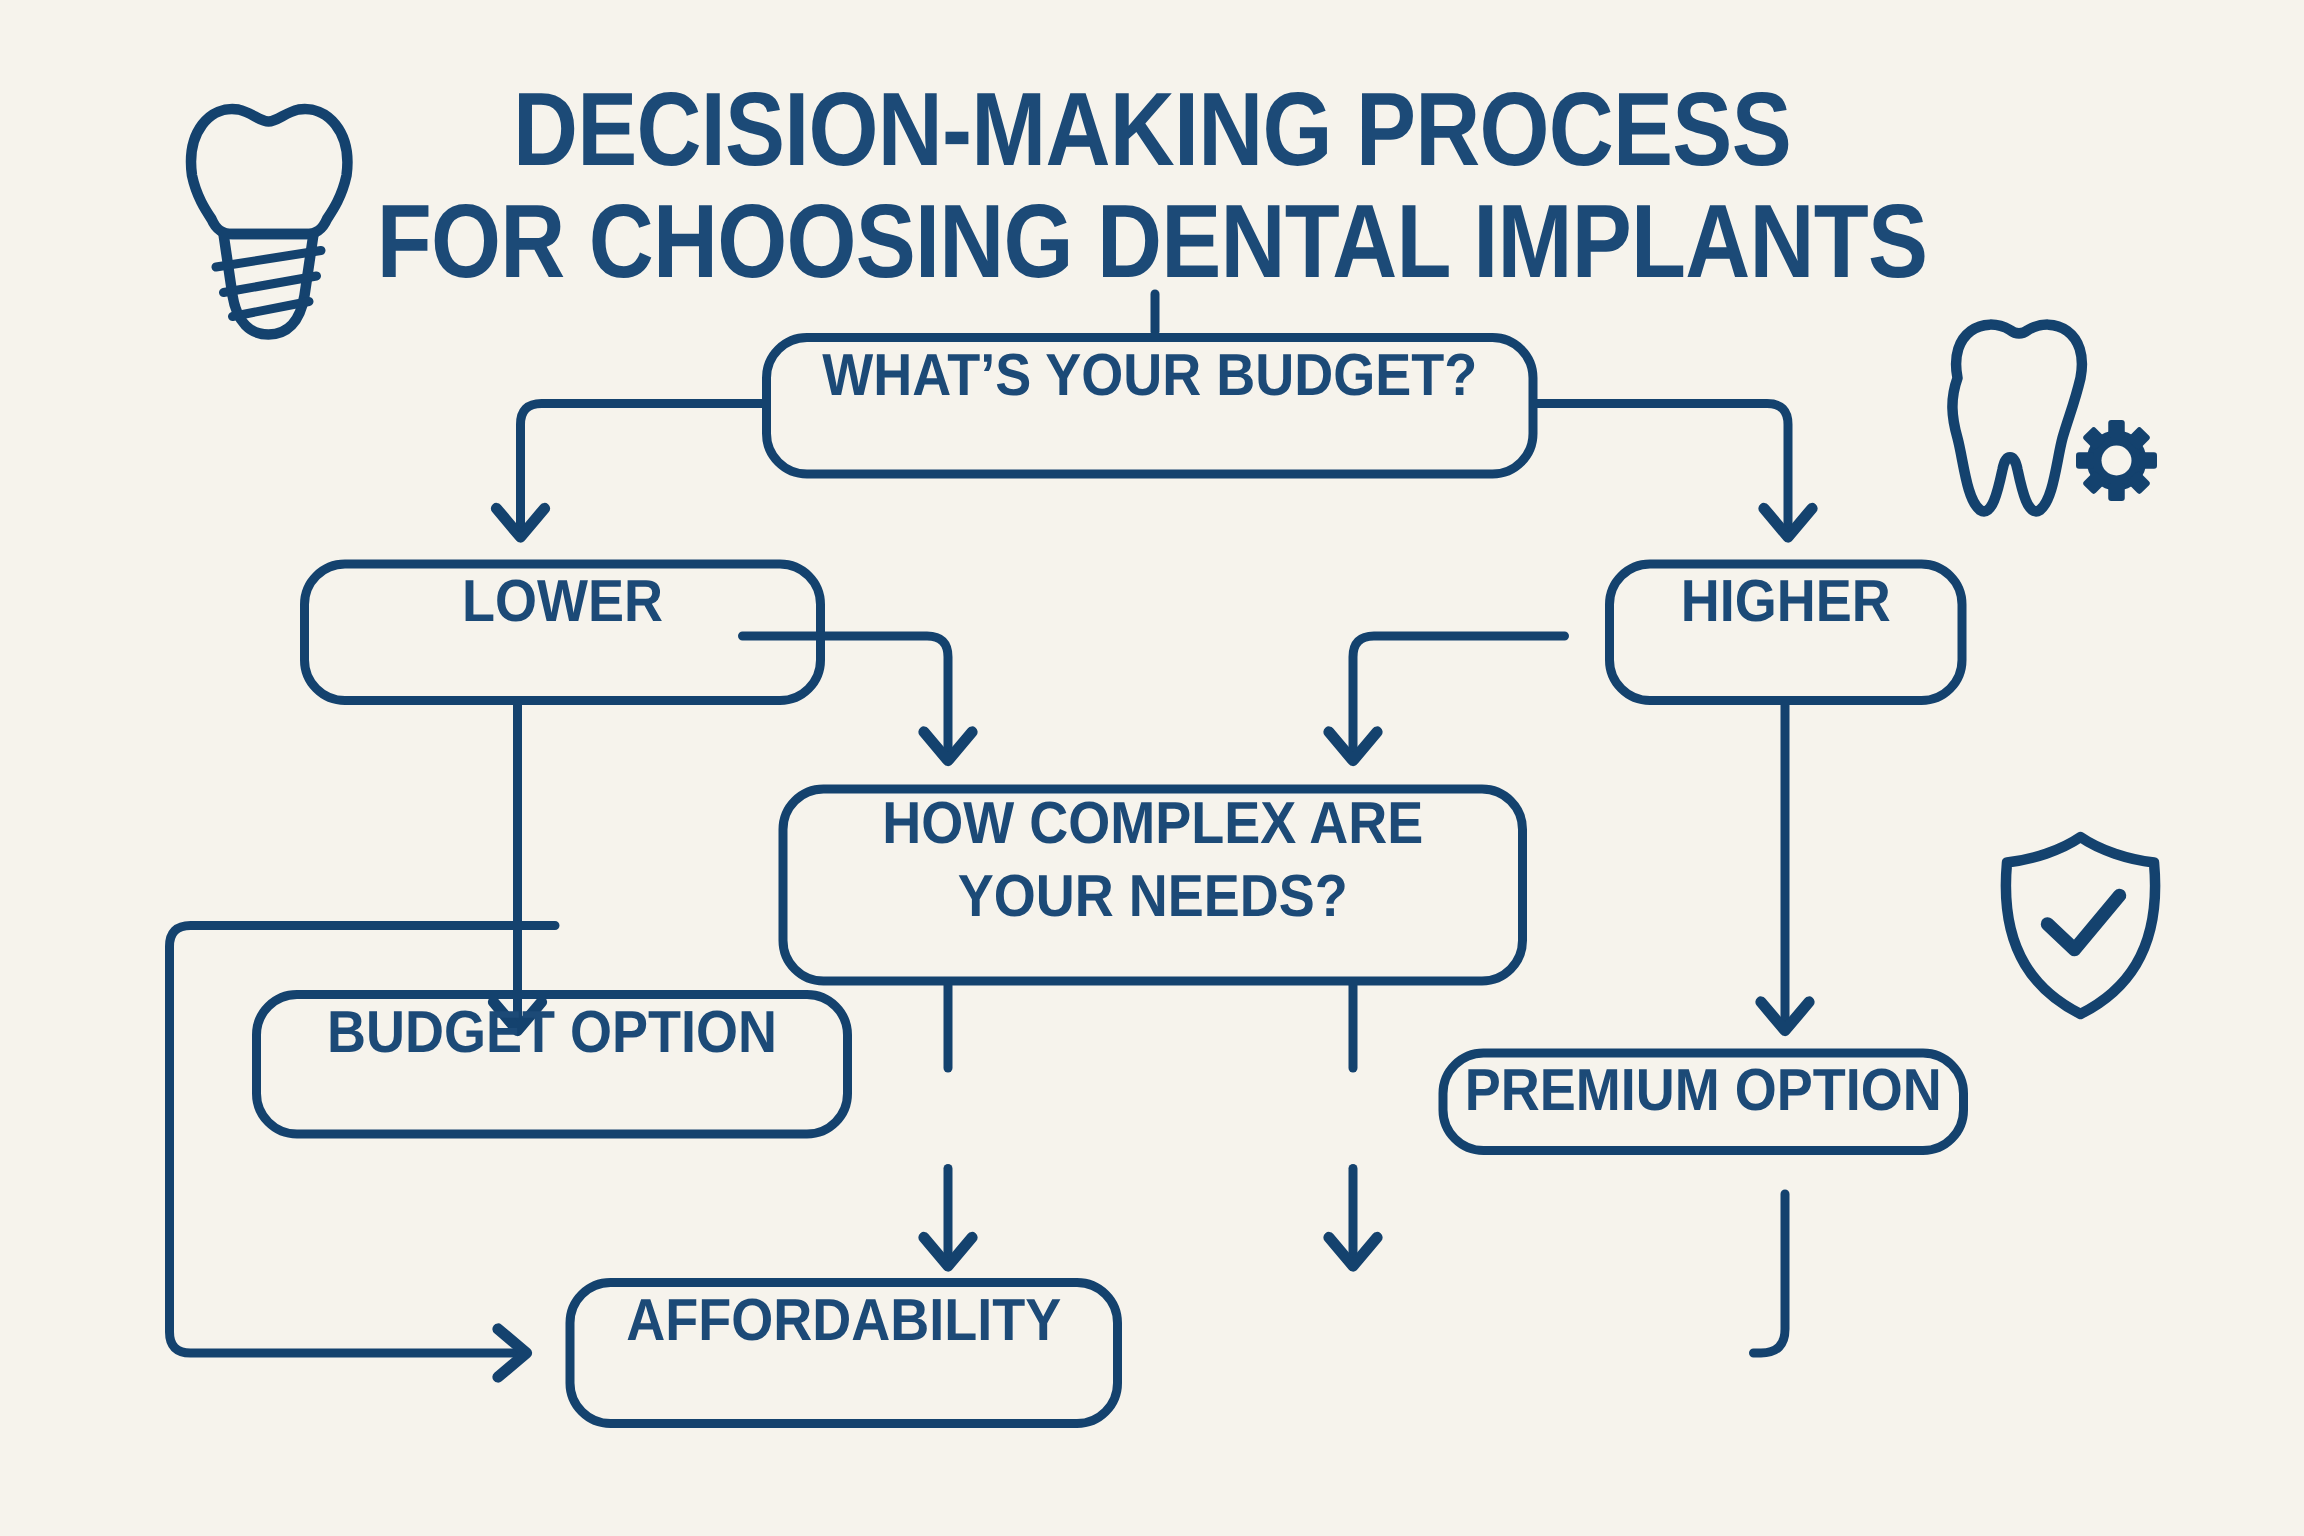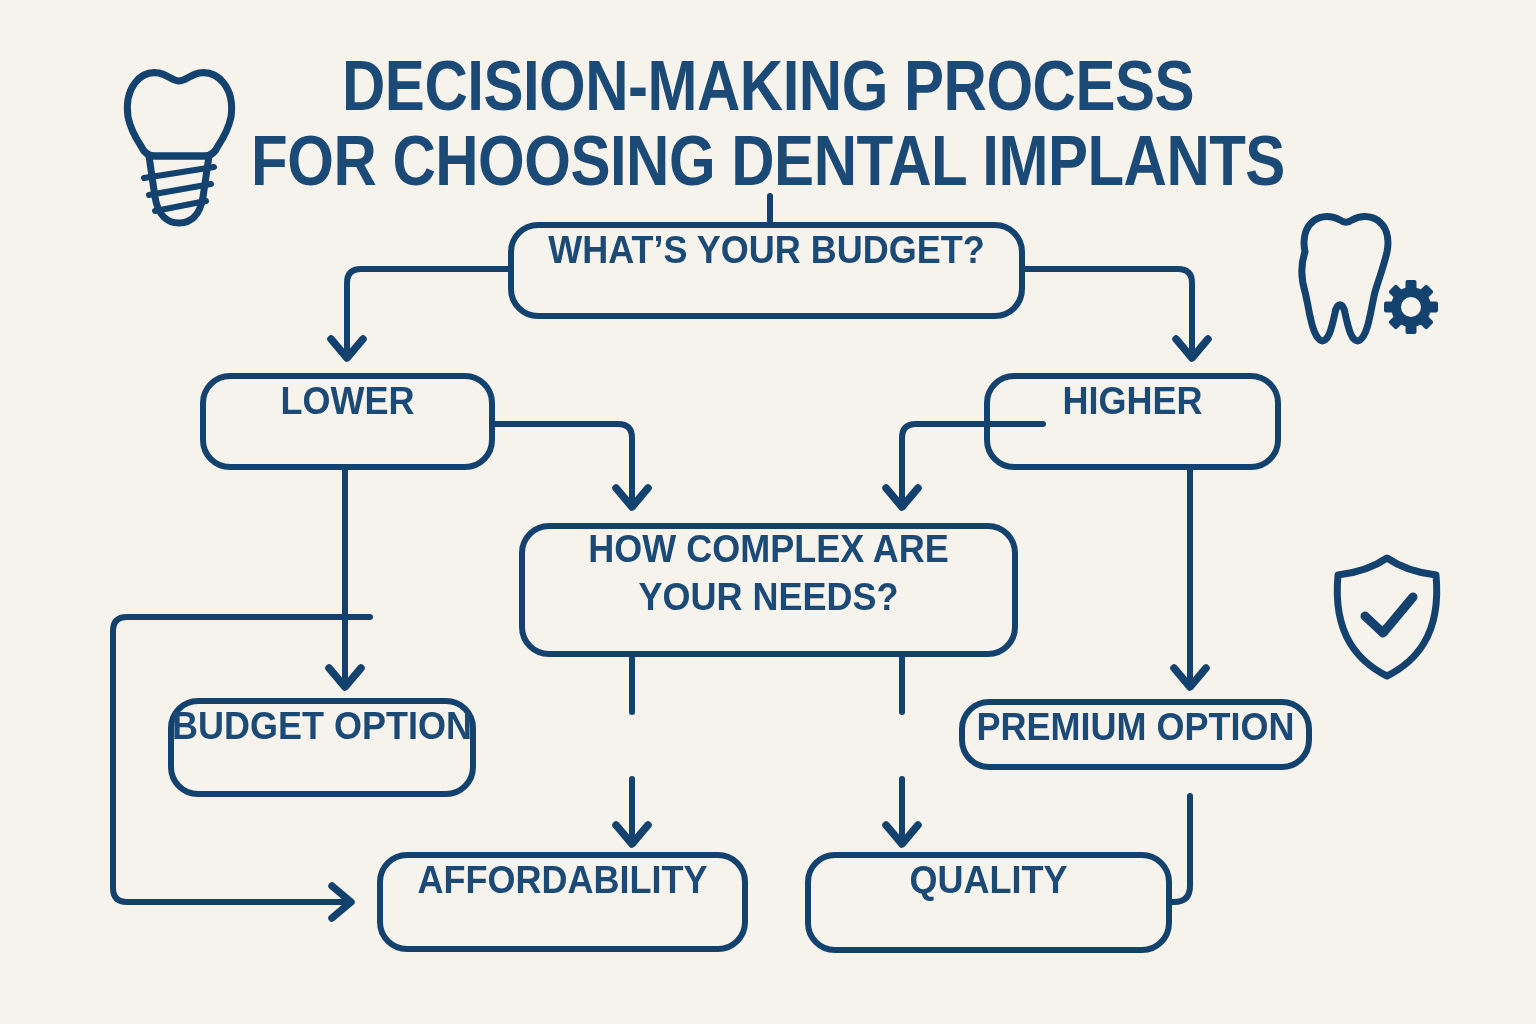--- a/index.html
+++ b/index.html
@@ -126,43 +126,40 @@
 
   <h1 class="page-title">
     <span>DECISION-MAKING PROCESS</span>
     <span>FOR CHOOSING DENTAL IMPLANTS</span>
   </h1>
 
   <div class="node box" style="left:508px;top:222px;width:517px;height:97px">
     <span class="label">WHAT’S YOUR BUDGET?</span>
   </div>
 
-  <div class="node box" style="left:200px;top:373px;width:295px;height:97px">
+  <div class="node box" style="left:200px;top:373px;width:350px;height:97px">
     <span class="label">LOWER</span>
   </div>
 
-  <div class="node box" style="left:984px;top:373px;width:297px;height:97px">
+  <div class="node box" style="left:1070px;top:373px;width:241px;height:97px">
     <span class="label">HIGHER</span>
   </div>
 
   <div class="node box" style="left:519px;top:523px;width:499px;height:134px">
     <span class="label wrap">HOW COMPLEX ARE YOUR NEEDS?</span>
   </div>
 
-  <div class="node box" style="left:168px;top:698px;width:308px;height:99px">
+  <div class="node box" style="left:168px;top:660px;width:400px;height:99px">
     <span class="label">BUDGET OPTION</span>
   </div>
 
 
 
   <div class="node box" style="left:959px;top:699px;width:353px;height:71px">
     <span class="label">PREMIUM OPTION</span>
   </div>
 
   <div class="node box" style="left:377px;top:852px;width:371px;height:100px">
     <span class="label">AFFORDABILITY</span>
   </div>
 
-  <div class="node box" style="left:805px;top:852px;width:367px;height:101px">
-    <span class="label">QUALITY</span>
-  </div>
 
 </div>
 
 </body></html>

